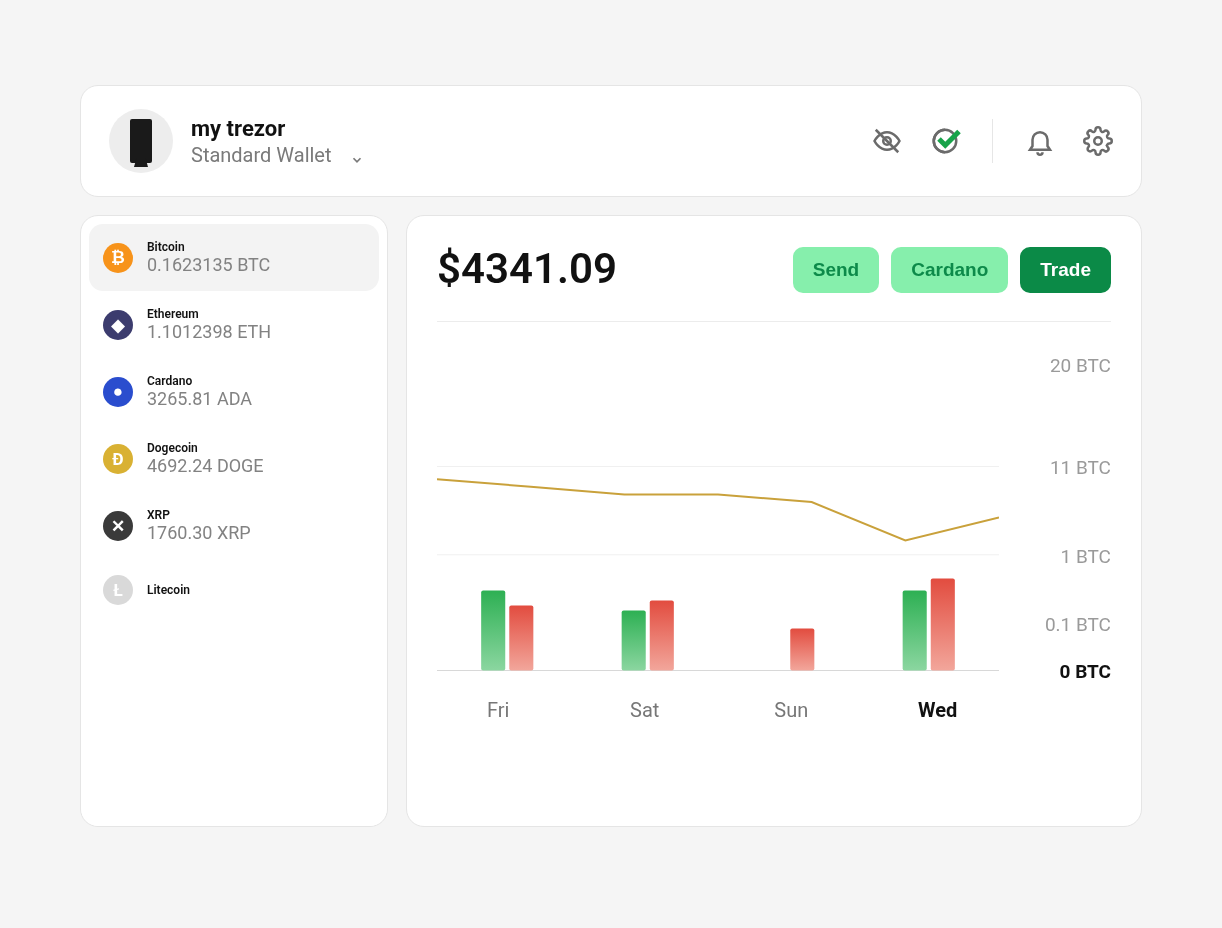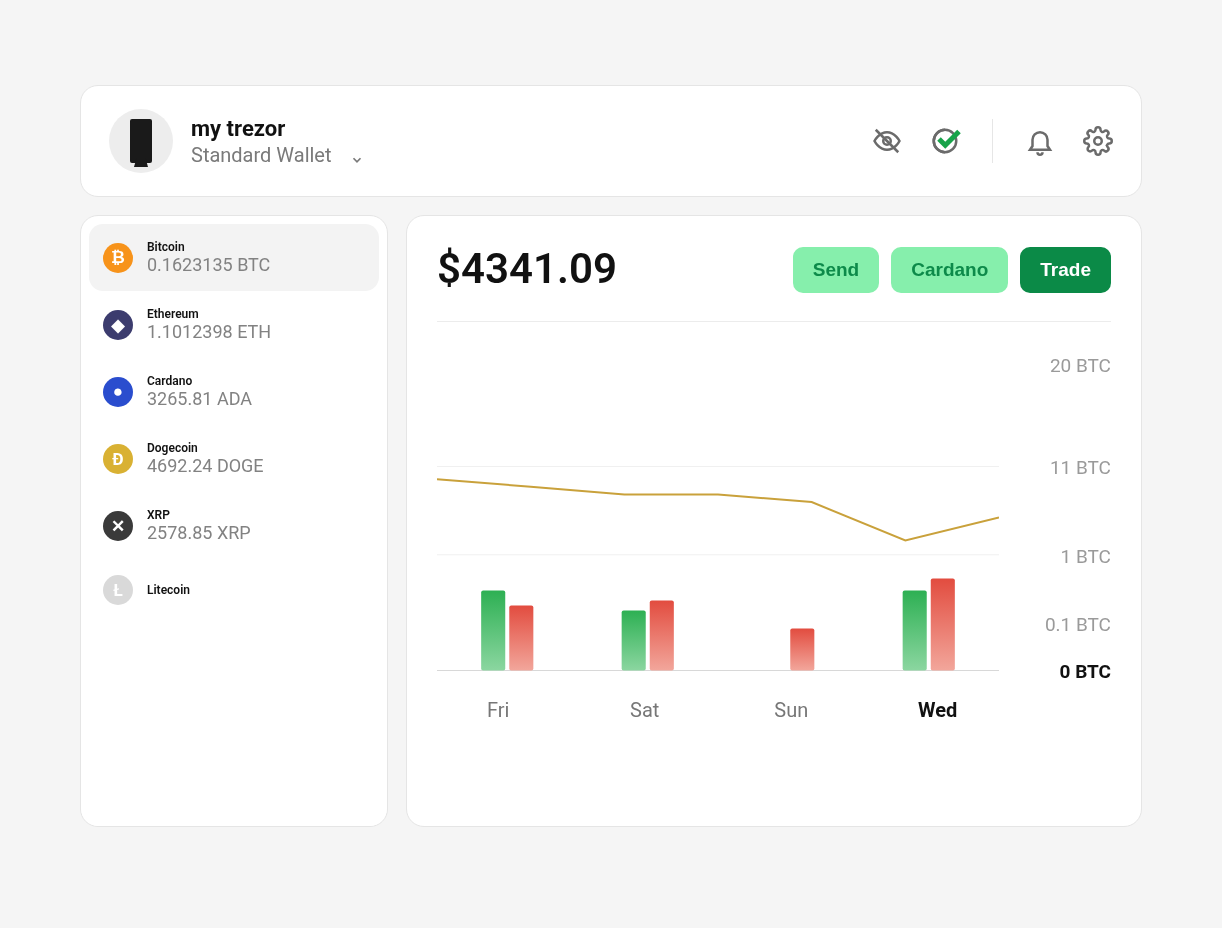--- a/index.html
+++ b/index.html
@@ -158,21 +158,21 @@
         <div class="coin-icon" style="background: rgb(217, 177, 51); color: rgb(255, 255, 255);">Ð</div>
         <div class="coin-text">
           <div class="coin-name">Dogecoin</div>
           <div class="coin-bal">4692.24 DOGE</div>
         </div>
       </div>
       <div class="coin-item">
         <div class="coin-icon" style="background: rgb(58, 58, 58); color: rgb(255, 255, 255);">✕</div>
         <div class="coin-text">
           <div class="coin-name">XRP</div>
-          <div class="coin-bal">2578.85 XRP</div>
+          <div class="coin-bal">1760.30 XRP</div>
         </div>
       </div>
       <div class="coin-item">
         <div class="coin-icon" style="background: rgb(217, 217, 217); color: rgb(255, 255, 255);">Ł</div>
         <div class="coin-text">
           <div class="coin-name">Litecoin</div>
           <div class="coin-bal"></div>
         </div>
       </div>
       <div class="sidebar-fade"></div>

